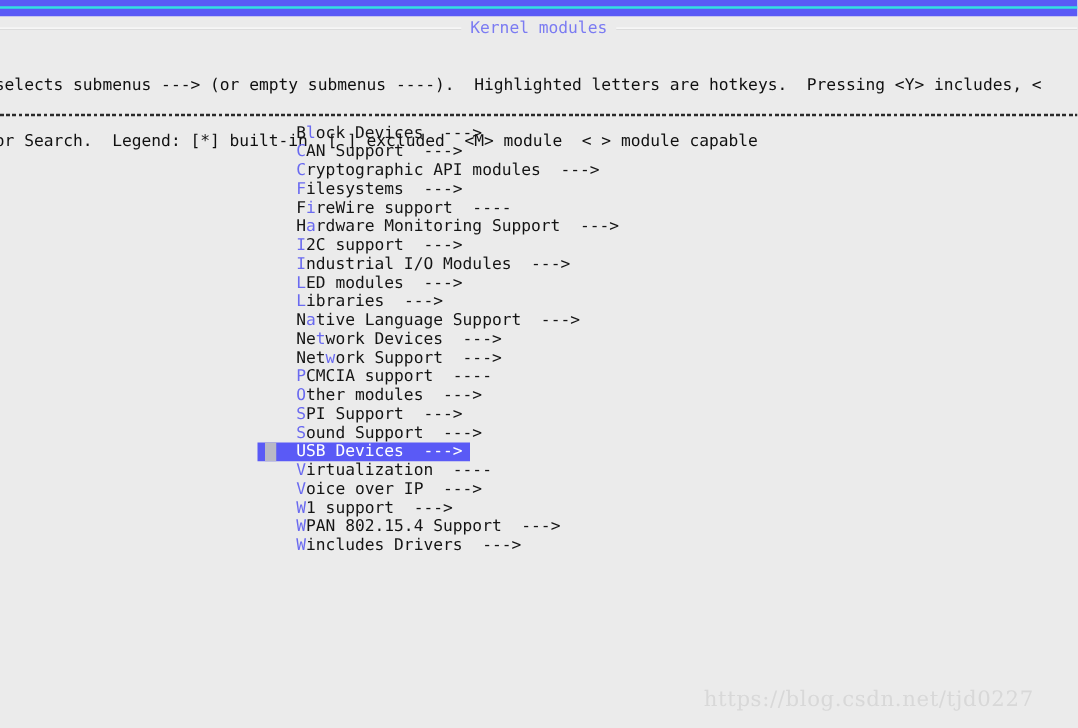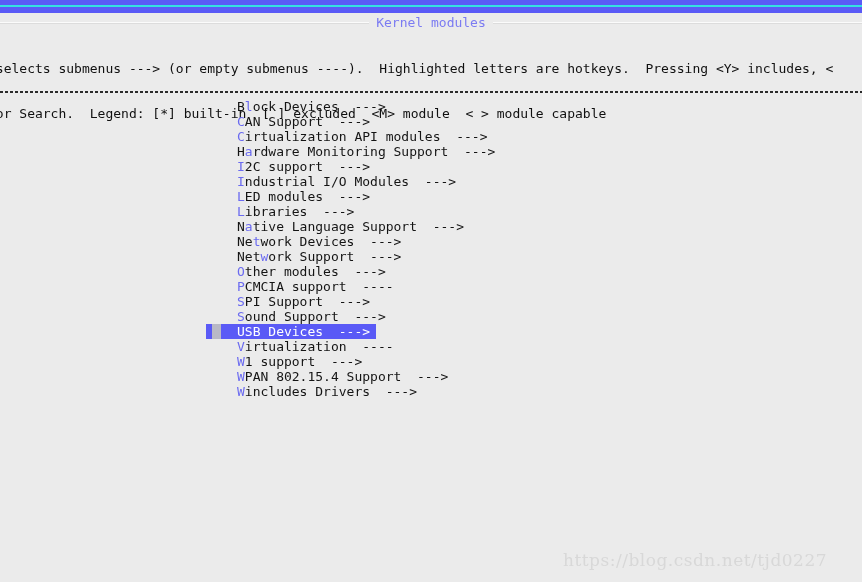--- a/index.html
+++ b/index.html
@@ -172,33 +172,36 @@
 <div id="helptext">
   <span class="hline"> selects submenus ---&gt; (or empty submenus ----).  Highlighted letters are hotkeys.  Pressing &lt;Y&gt; includes, &lt;</span>
   <span class="hline">for Search.  Legend: [*] built-in  [ ] excluded  &lt;M&gt; module  &lt; &gt; module capable</span>
 </div>
 
 <div id="separator"></div>
 
 <div id="menu">
     <div class="menu-row"><span class="rowtext"><span>B</span><span class="hot">l</span><span>ock Devices</span><span class="arrow">  ---&gt;</span></span></div>
     <div class="menu-row"><span class="rowtext"><span class="hot">C</span><span>AN Support</span><span class="arrow">  ---&gt;</span></span></div>
-    <div class="menu-row"><span class="rowtext"><span class="hot">C</span><span>irtualization API modules</span><span class="arrow">  ---&gt;</span></span></div>
+    <div class="menu-row"><span class="rowtext"><span class="hot">C</span><span>ryptographic API modules</span><span class="arrow">  ---&gt;</span></span></div>
+    <div class="menu-row"><span class="rowtext"><span class="hot">F</span><span>ilesystems</span><span class="arrow">  ---&gt;</span></span></div>
+    <div class="menu-row"><span class="rowtext"><span>F</span><span class="hot">i</span><span>reWire support</span><span class="arrow">  ----</span></span></div>
     <div class="menu-row"><span class="rowtext"><span>H</span><span class="hot">a</span><span>rdware Monitoring Support</span><span class="arrow">  ---&gt;</span></span></div>
     <div class="menu-row"><span class="rowtext"><span class="hot">I</span><span>2C support</span><span class="arrow">  ---&gt;</span></span></div>
     <div class="menu-row"><span class="rowtext"><span class="hot">I</span><span>ndustrial I/O Modules</span><span class="arrow">  ---&gt;</span></span></div>
     <div class="menu-row"><span class="rowtext"><span class="hot">L</span><span>ED modules</span><span class="arrow">  ---&gt;</span></span></div>
     <div class="menu-row"><span class="rowtext"><span class="hot">L</span><span>ibraries</span><span class="arrow">  ---&gt;</span></span></div>
     <div class="menu-row"><span class="rowtext"><span>N</span><span class="hot">a</span><span>tive Language Support</span><span class="arrow">  ---&gt;</span></span></div>
     <div class="menu-row"><span class="rowtext"><span>Ne</span><span class="hot">t</span><span>work Devices</span><span class="arrow">  ---&gt;</span></span></div>
     <div class="menu-row"><span class="rowtext"><span>Net</span><span class="hot">w</span><span>ork Support</span><span class="arrow">  ---&gt;</span></span></div>
+    <div class="menu-row"><span class="rowtext"><span class="hot">P</span><span>CMCIA support</span><span class="arrow">  ----</span></span></div>
     <div class="menu-row"><span class="rowtext"><span class="hot">O</span><span>ther modules</span><span class="arrow">  ---&gt;</span></span></div>
-    <div class="menu-row"><span class="rowtext"><span class="hot">P</span><span>CMCIA support</span><span class="arrow">  ----</span></span></div>
     <div class="menu-row"><span class="rowtext"><span class="hot">S</span><span>PI Support</span><span class="arrow">  ---&gt;</span></span></div>
     <div class="menu-row"><span class="rowtext"><span class="hot">S</span><span>ound Support</span><span class="arrow">  ---&gt;</span></span></div>
     <div class="menu-row selected"><div class="selbar"><div class="notch"></div></div><span class="rowtext"><span class="hot">U</span><span>SB Devices</span><span class="arrow">  ---&gt;</span></span></div>
     <div class="menu-row"><span class="rowtext"><span class="hot">V</span><span>irtualization</span><span class="arrow">  ----</span></span></div>
+    <div class="menu-row"><span class="rowtext"><span class="hot">V</span><span>oice over IP</span><span class="arrow">  ---&gt;</span></span></div>
     <div class="menu-row"><span class="rowtext"><span class="hot">W</span><span>1 support</span><span class="arrow">  ---&gt;</span></span></div>
     <div class="menu-row"><span class="rowtext"><span class="hot">W</span><span>PAN 802.15.4 Support</span><span class="arrow">  ---&gt;</span></span></div>
     <div class="menu-row"><span class="rowtext"><span class="hot">W</span><span>includes Drivers</span><span class="arrow">  ---&gt;</span></span></div>
   </div>
 
 <div id="watermark">https://blog.csdn.net/tjd0227</div>
 
 </body></html>

